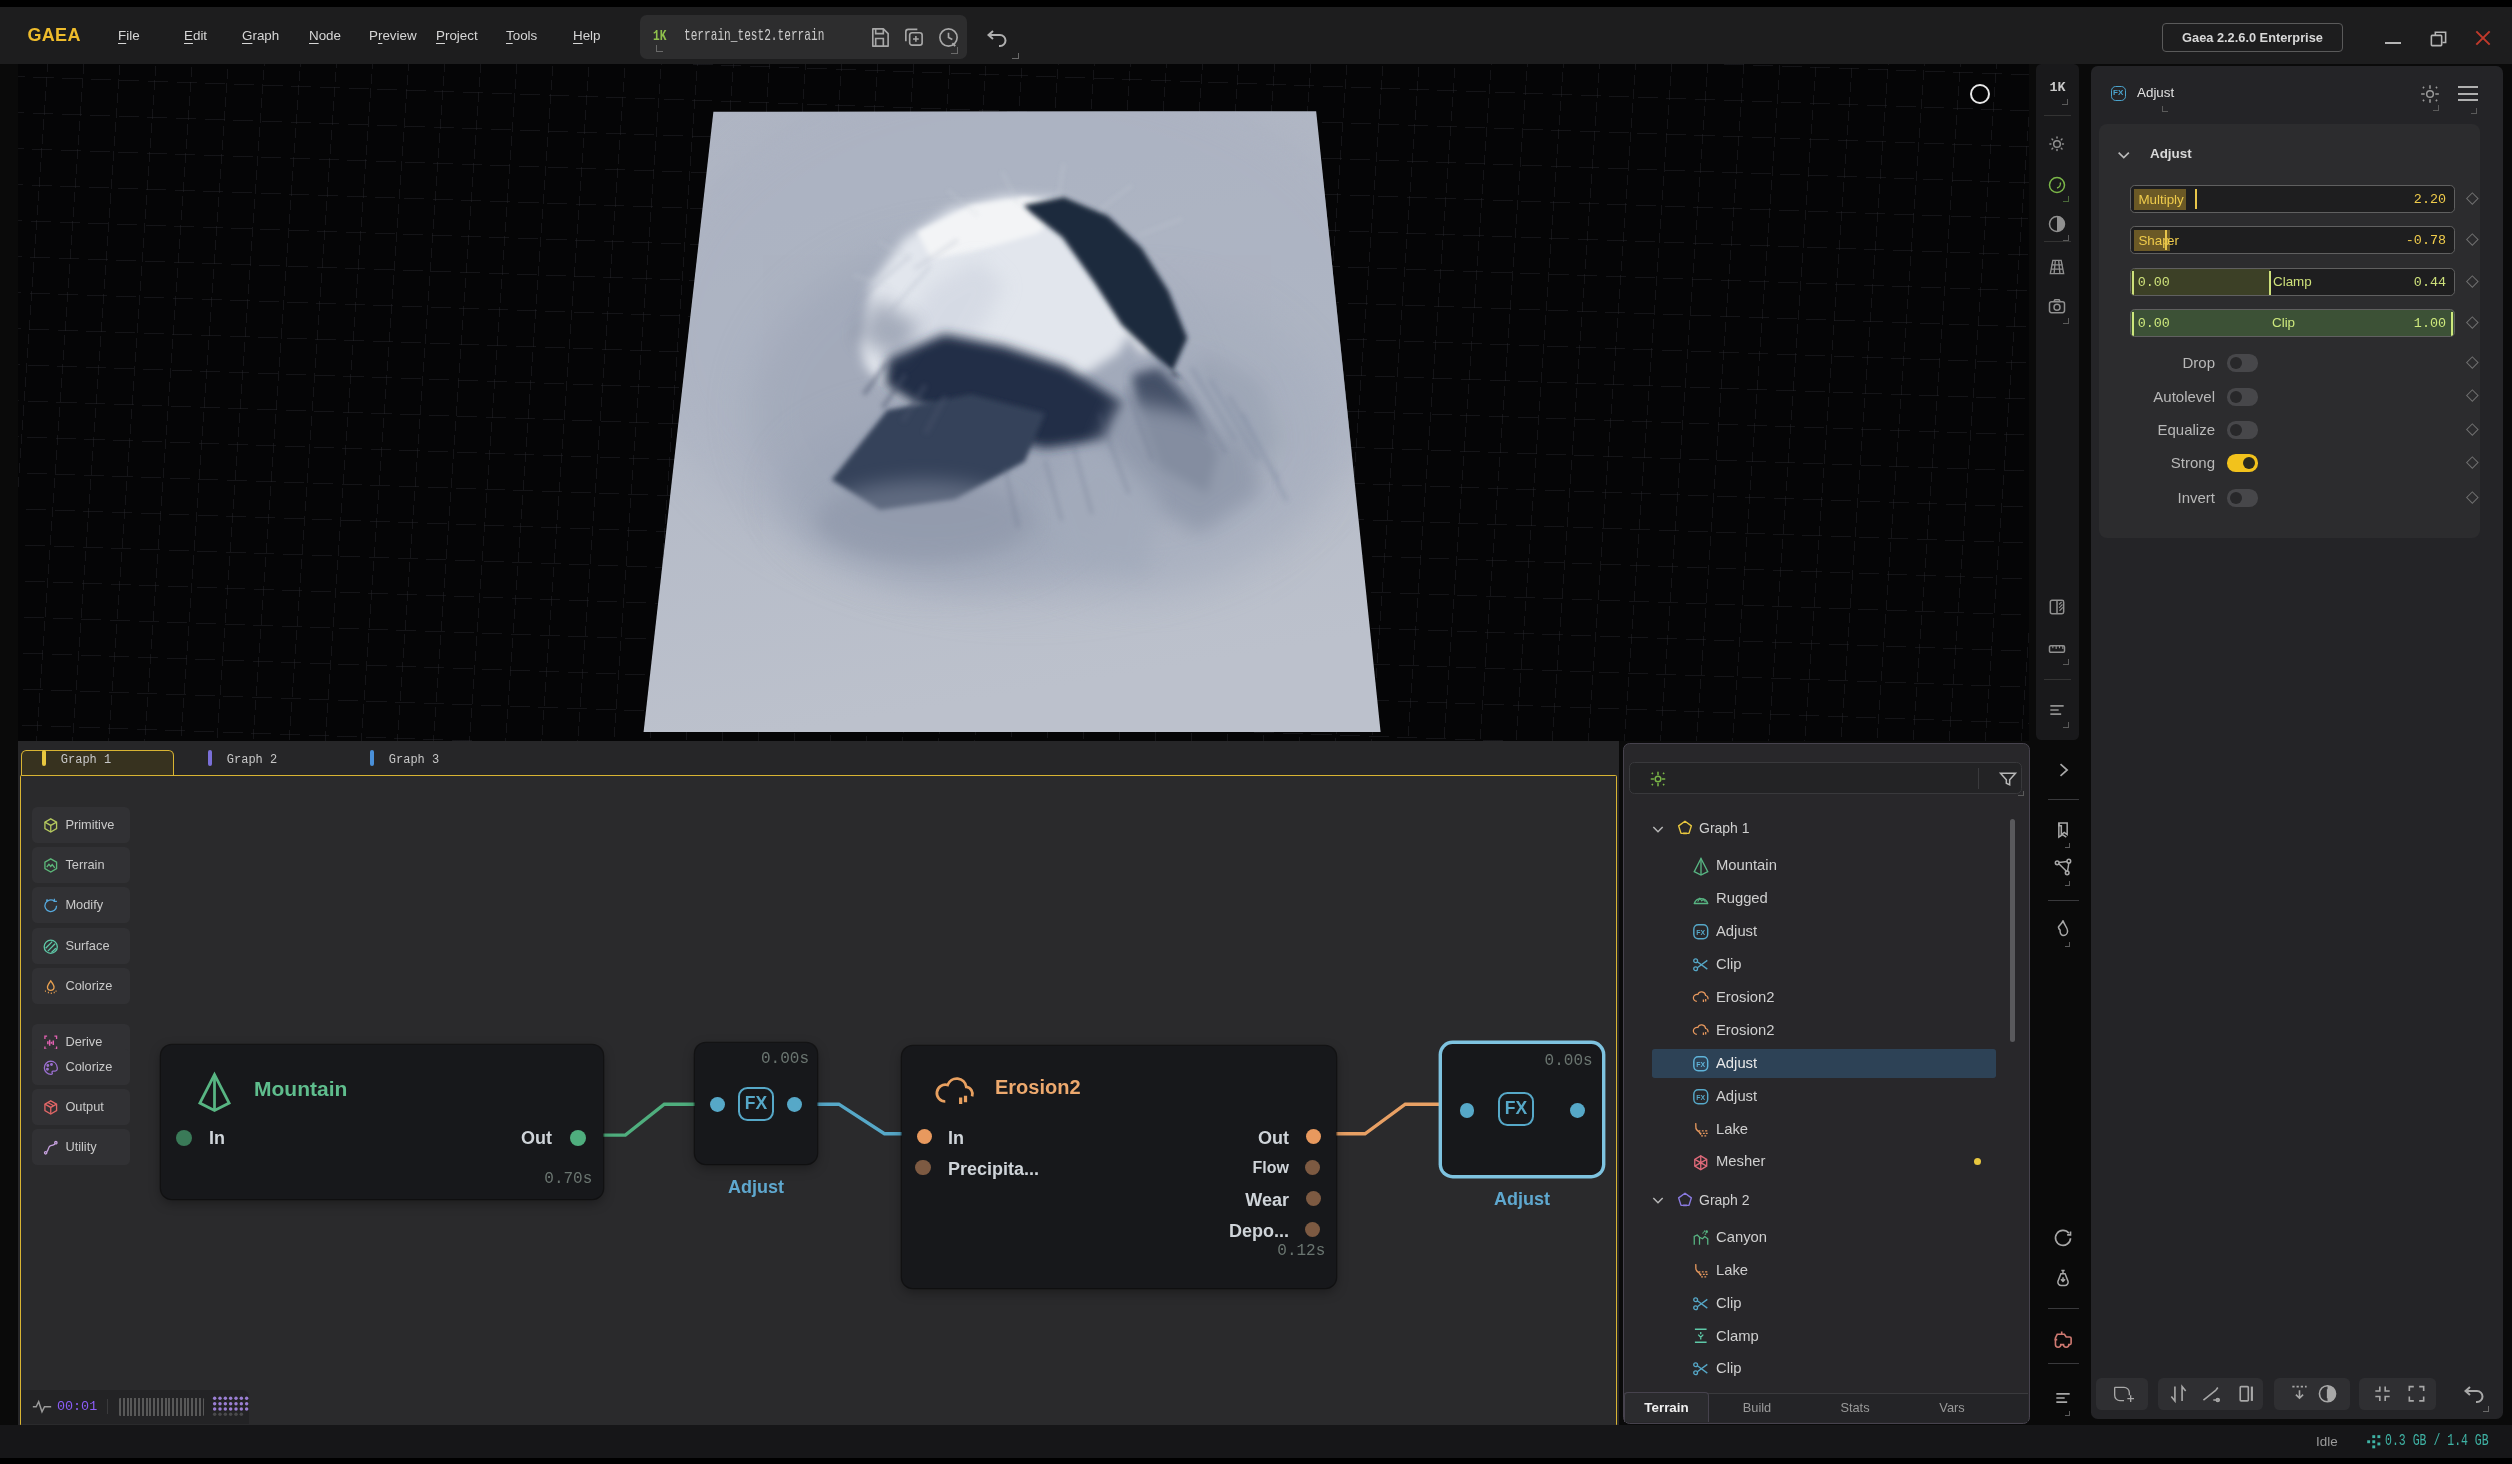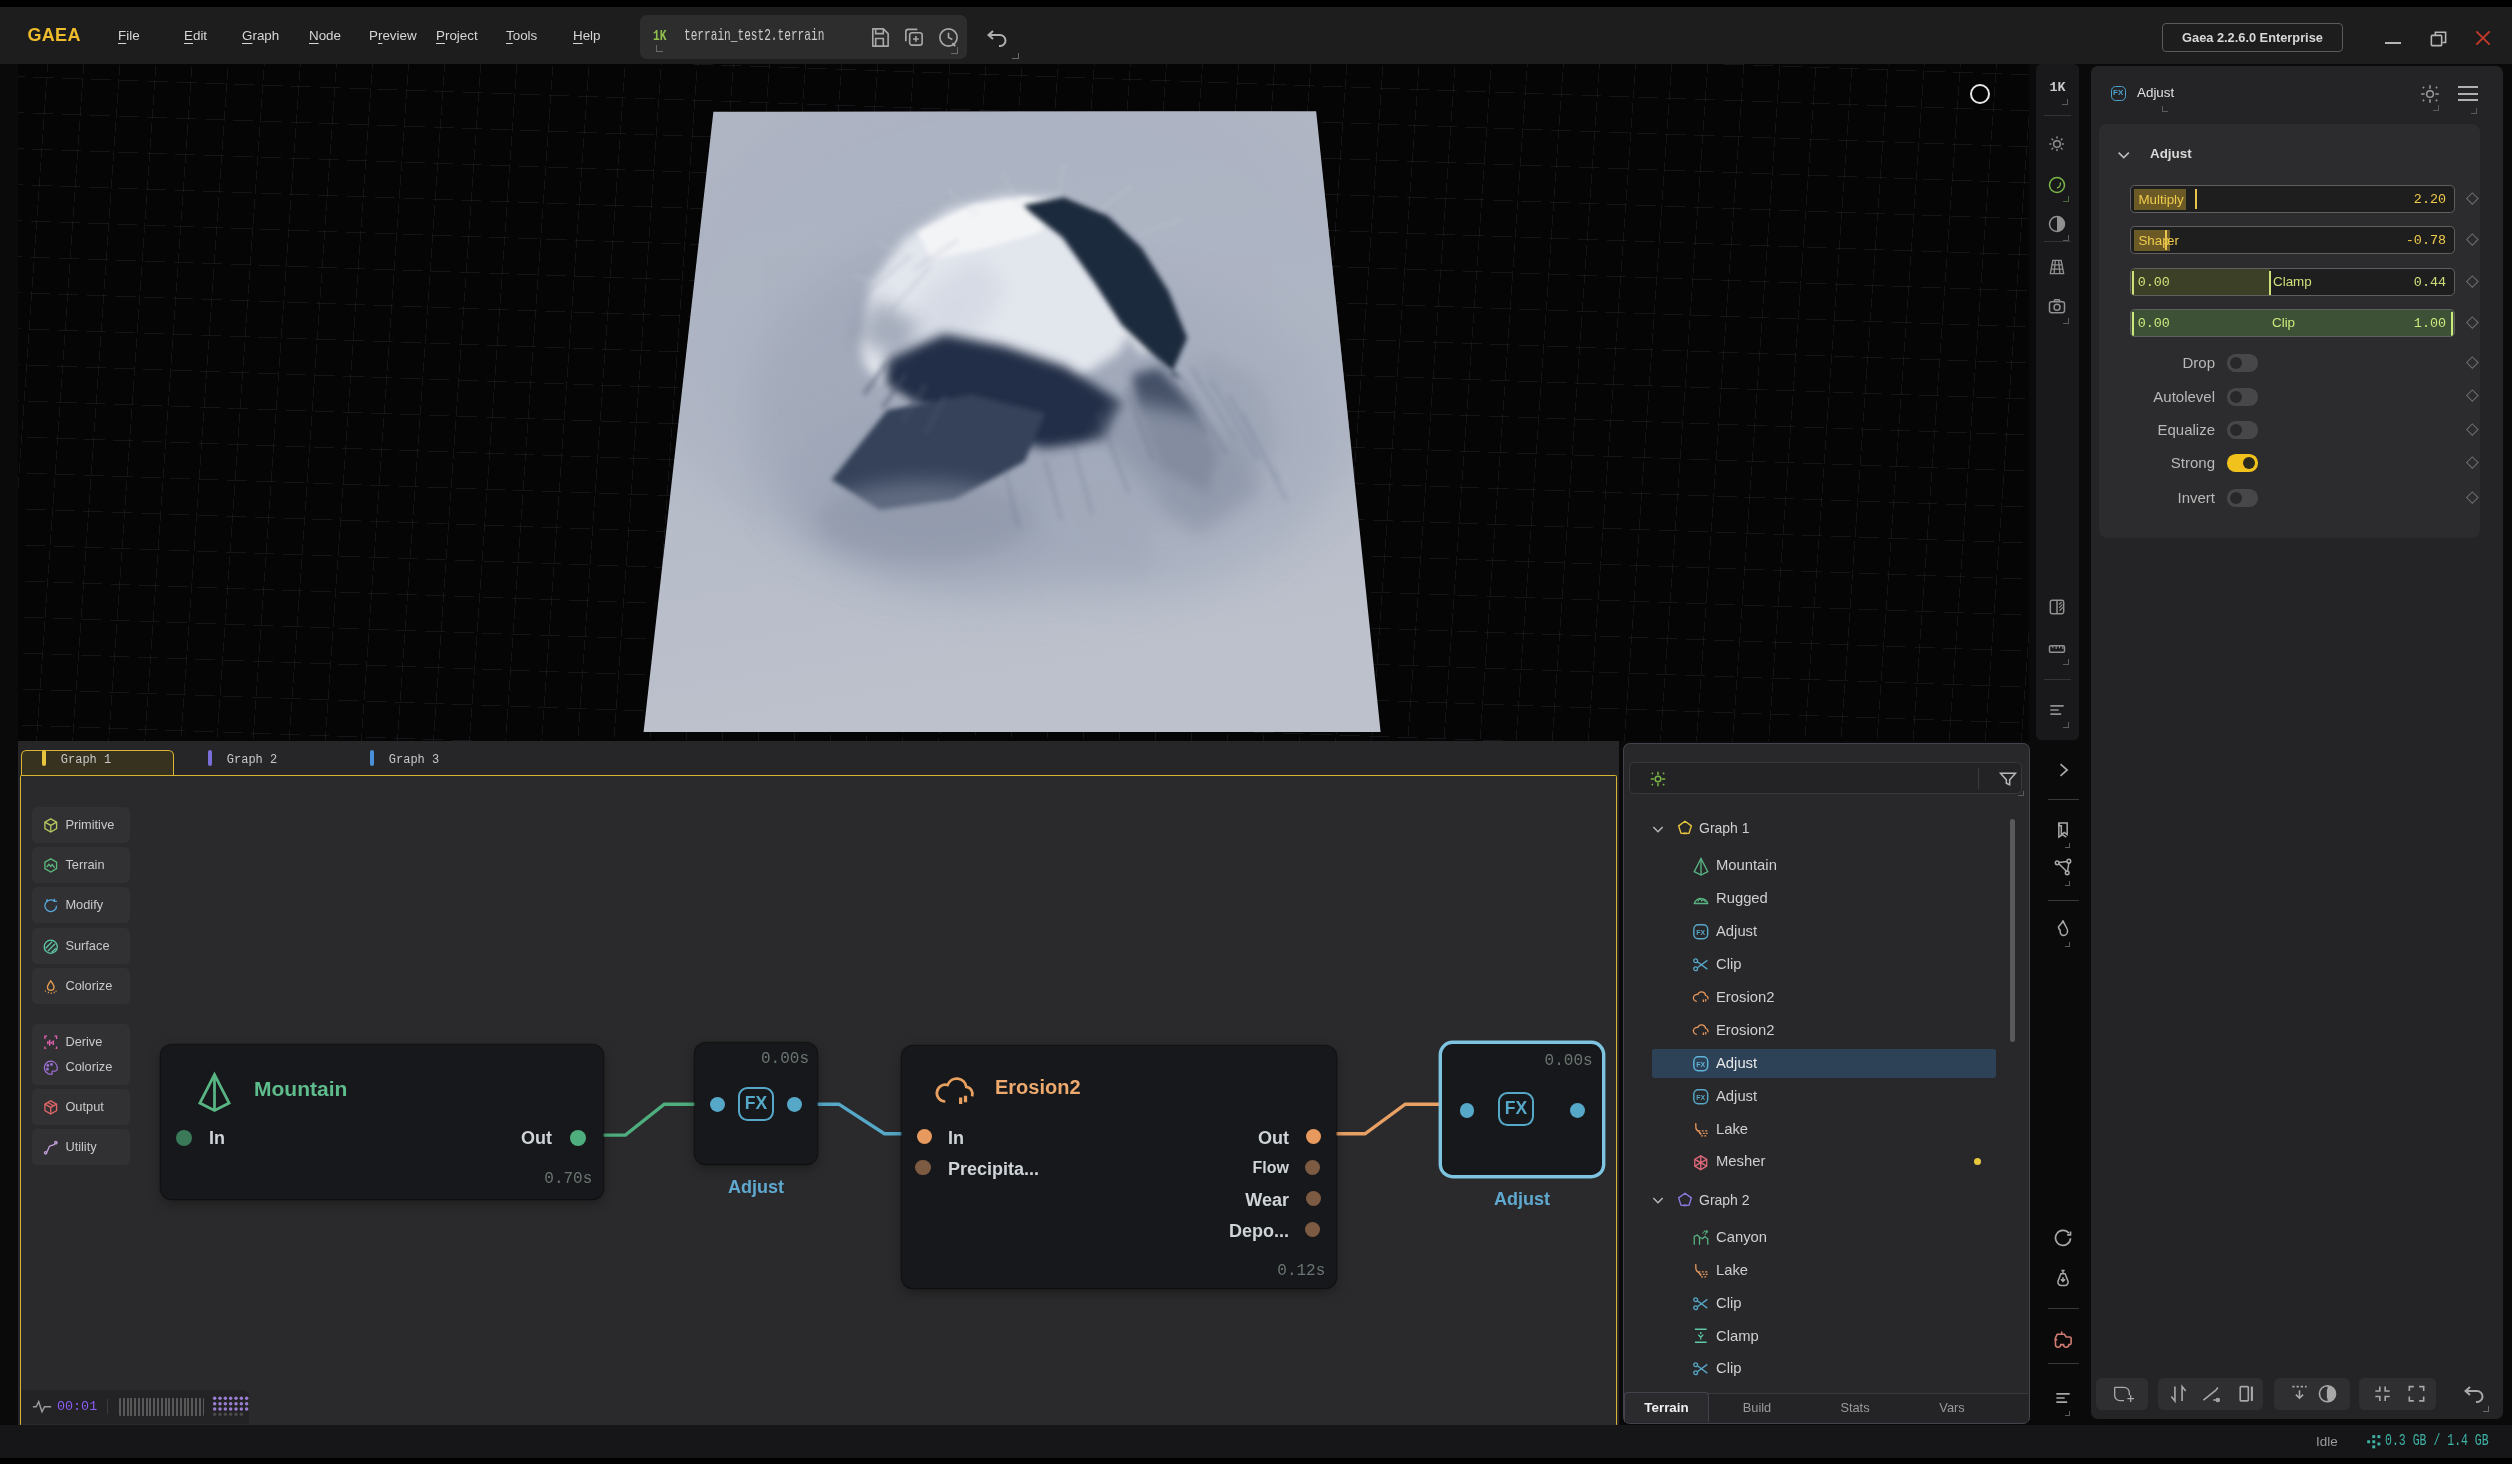--- a/index.html
+++ b/index.html
@@ -456,21 +456,21 @@
       <div class="abs" style="left:13.4px;top:114px;width:15.4px;height:15.4px;border-radius:50%;background:#7d5a42;"></div>
       <div class="abs" style="left:46px;top:113px;font-size:18px;font-weight:bold;color:#cfd4d9;">Precipita...</div>
       <div class="abs" style="right:47px;top:82px;font-size:18px;font-weight:bold;color:#cfd4d9;">Out</div>
       <div class="abs" style="right:14.8px;top:83px;width:15.4px;height:15.4px;border-radius:50%;background:#e8995e;"></div>
       <div class="abs" style="right:47px;top:113px;font-size:16px;font-weight:bold;color:#cfd4d9;">Flow</div>
       <div class="abs" style="right:16px;top:114px;width:15.4px;height:15.4px;border-radius:50%;background:#7d5a42;"></div>
       <div class="abs" style="right:47px;top:144px;font-size:18px;font-weight:bold;color:#cfd4d9;">Wear</div>
       <div class="abs" style="right:14.8px;top:145px;width:15.4px;height:15.4px;border-radius:50%;background:#7d5a42;"></div>
       <div class="abs" style="right:47px;top:175px;font-size:18px;font-weight:bold;color:#cfd4d9;">Depo...</div>
       <div class="abs" style="right:16px;top:176px;width:15.4px;height:15.4px;border-radius:50%;background:#7d5a42;"></div>
-      <div class="ntime" style="right:10.7px;bottom:8px;font-size:16px;">0.12s</div>
+      <div class="ntime" style="right:10.7px;bottom:28px;font-size:16px;">0.12s</div>
     </div>
 
     <div class="nodebox" style="left:1421px;top:268px;width:160px;height:131px;box-shadow:0 0 0 3.4px #7ec3e0;">
       <div class="ntime" style="right:9.4px;top:8px;font-size:16px;color:#6a7570;">0.00s</div>
       <div class="abs" style="left:17.5px;top:59px;width:14.8px;height:14.8px;border-radius:50%;background:#56a8c8;"></div>
       <div class="abs" style="left:56px;top:48px;width:36px;height:34px;border:2.3px solid #56a8c8;border-radius:9.4px;color:#56a8c8;font-size:17.5px;font-weight:bold;text-align:center;line-height:29.5px;">FX</div>
       <div class="abs" style="right:17.5px;top:59px;width:14.8px;height:14.8px;border-radius:50%;background:#56a8c8;"></div>
       <div class="abs" style="left:0;top:145px;width:160px;text-align:center;font-size:18px;font-weight:bold;color:#5fa8cf;">Adjust</div>
     </div>
 

